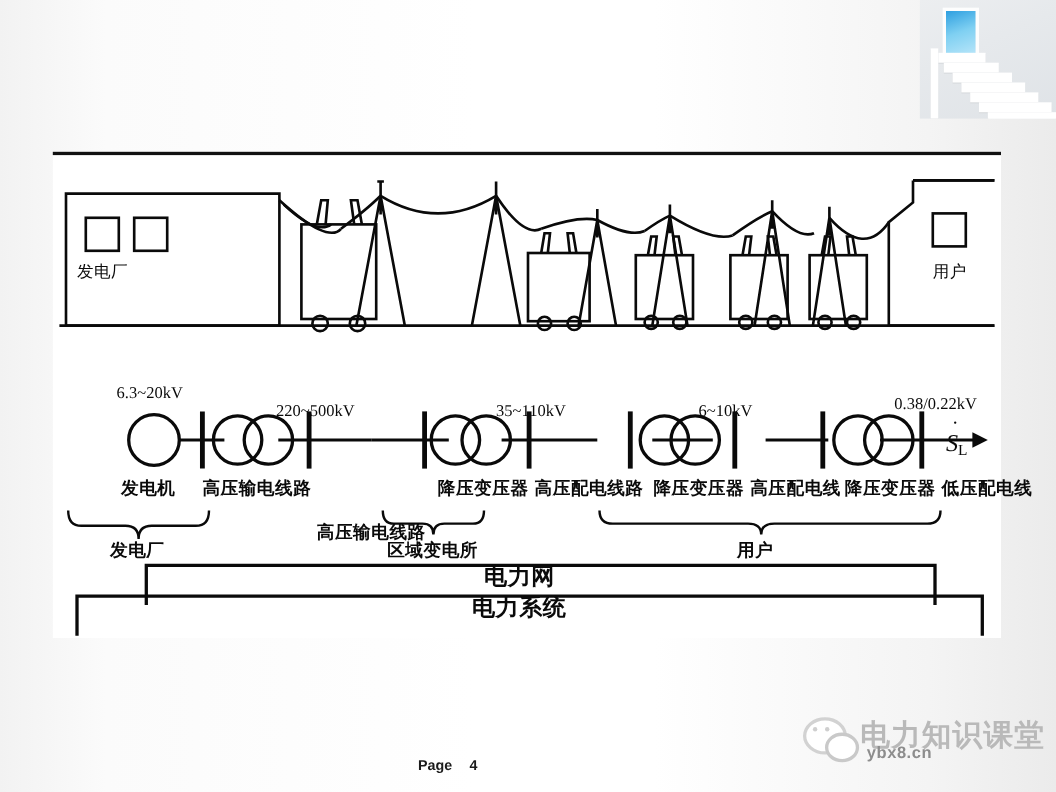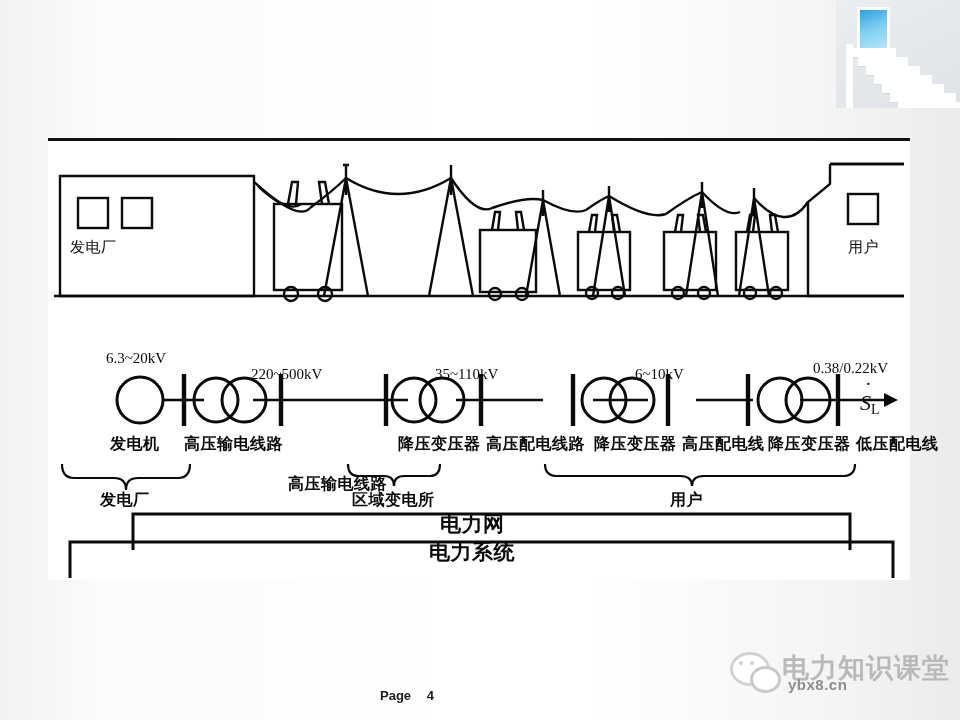--- a/index.html
+++ b/index.html
@@ -313,21 +313,21 @@
       </g>
 
       <g fill="none" stroke="#0a0a0a" stroke-width="3">
         <path d="M85 412 L85 376 L802 376 L802 412"></path>
         <path d="M22 440 L22 404 L845 404 L845 440"></path>
       </g>
     </svg>
 
     <div class="lat volt-label" style="left:58px; top:212px;">6.3~20kV</div>
     <div class="lat volt-label" style="left:203px; top:228px;">220~500kV</div>
-    <div class="lat volt-label" style="left:387px; top:228px;">35~110kV</div>
+    <div class="lat volt-label" style="left:403px; top:228px;">35~110kV</div>
     <div class="lat volt-label" style="left:587px; top:228px;">6~10kV</div>
     <div class="lat volt-label" style="left:745px; top:222px;margin-left:20px;">0.38/0.22kV</div>
 
     <div class="lat" style="left:812px; top:252px; font-size:22px; font-style:italic;">
       <span style="position:relative;">
         <span style="position:absolute; left:5px; top:-11px; font-size:20px; font-style:normal;">˙</span>
         <span>S</span></span><span style="font-size:14px; font-style:normal; vertical-align:-4px;">L</span>
     </div>
 
     <div class="cjk comp-label" style="left:62px; top:296px;">发电机</div>

